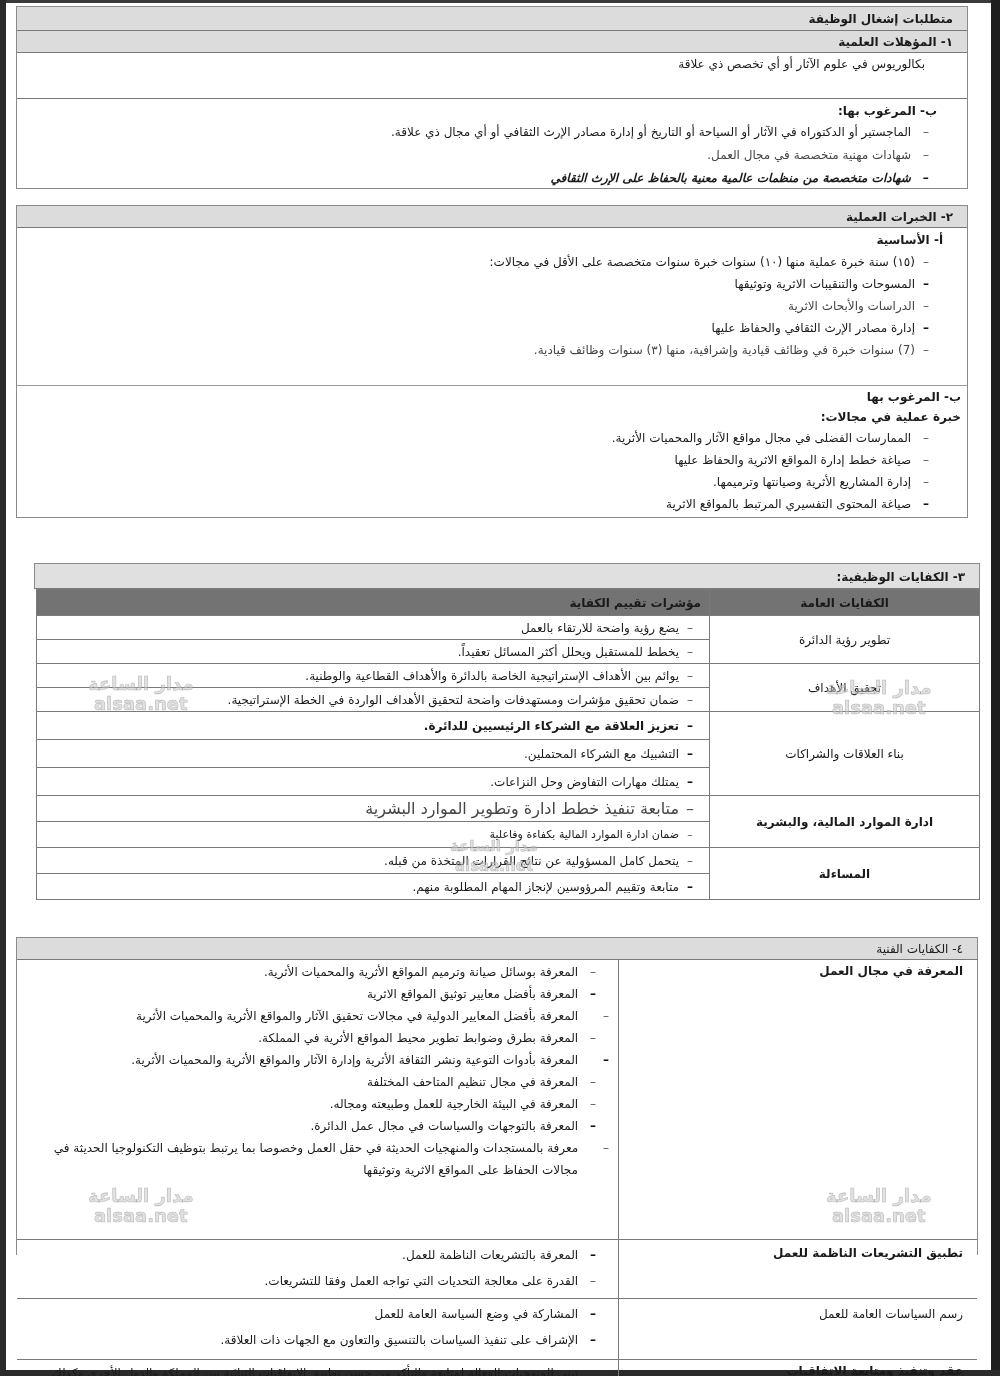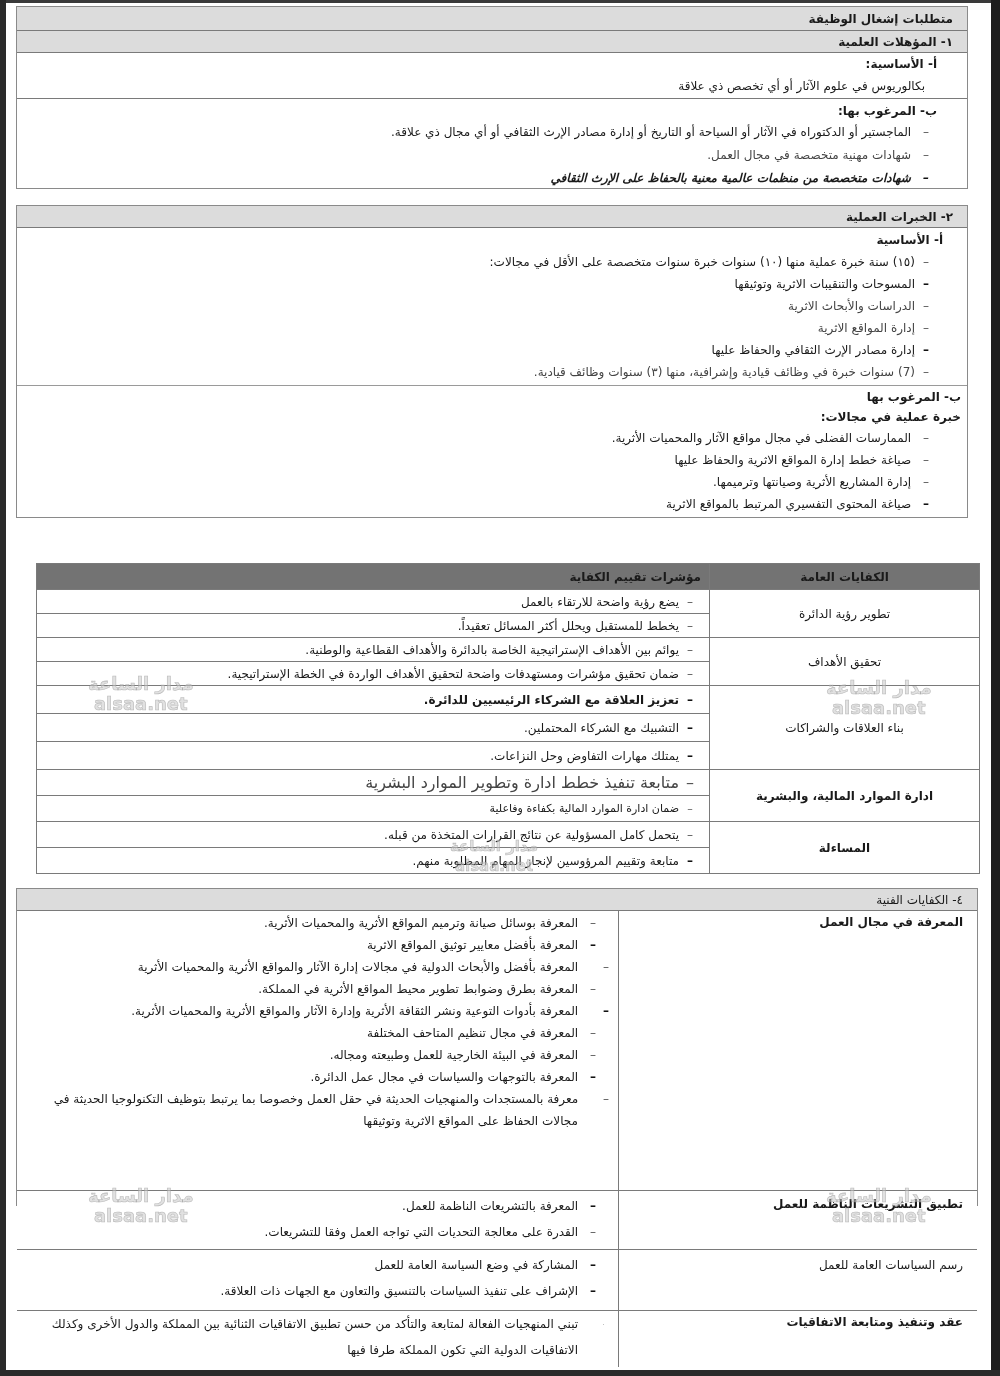--- a/index.html
+++ b/index.html
@@ -42,53 +42,52 @@
 
 <div class="frame-top"></div>
 <div class="frame-left"></div>
 <div class="frame-right"></div>
 <div class="frame-bottom"></div>
 
 <div class="box rtl" style="left:16px; top:6px; width:952px; height:183px;">
   <div class="hdr" style="height:24px; line-height:24px;">متطلبات إشغال الوظيفة</div>
   <div class="hdr" style="height:22px; line-height:22px;">١- المؤهلات العلمية</div>
   <div style="height:45px; border-bottom:1px solid #7a7a7a; padding:0 42px 0 14px;">
-    <div class="line b" style="margin-right:-12px;">أ- الأساسية:</div>
     <div class="line">بكالوريوس في علوم الآثار أو أي تخصص ذي علاقة</div>
   </div>
   <div style="padding:2px 30px 0 14px;">
     <div class="line b" style="line-height:20px;">ب- المرغوب بها:</div>
     <div class="line" style="line-height:23px;"><span class="dash">–</span> <span>الماجستير أو الدكتوراه في الآثار أو السياحة أو التاريخ أو إدارة مصادر الإرث الثقافي أو أي مجال ذي علاقة.</span></div>
     <div class="line muted" style="line-height:23px;"><span class="dash">–</span> <span>شهادات مهنية متخصصة في مجال العمل.</span></div>
     <div class="line b" style="line-height:23px;font-style:italic;"><span class="dash bold">–</span> <span>شهادات متخصصة من منظمات عالمية معنية بالحفاظ على الإرث الثقافي</span></div>
   </div>
 </div>
 
 <div class="box rtl" style="left:16px; top:205px; width:952px; height:313px;">
   <div class="hdr" style="height:22px; line-height:22px;">٢- الخبرات العملية</div>
   <div style="height:156px; border-bottom:1px solid #9a9a9a; padding:1px 30px 0 14px;">
     <div class="line b" style="line-height:22px; margin-right:-6px;">أ- الأساسية</div>
     <div class="line"><span class="dash">–</span><span>(١٥) سنة خبرة عملية منها (١٠) سنوات خبرة سنوات متخصصة على الأقل في مجالات:</span></div>
     <div class="line"><span class="dash bold">–</span><span>المسوحات والتنقيبات الاثرية وتوثيقها</span></div>
     <div class="line muted"><span class="dash">–</span><span>الدراسات والأبحاث الاثرية</span></div>
-    <div class="line muted"><span class="dash">–</span><span>إدارة المواقع الاثرية</span></div>
     <div class="line"><span class="dash bold">–</span><span>إدارة مصادر الإرث الثقافي والحفاظ عليها</span></div>
     <div class="line muted"><span class="dash">–</span><span>(7) سنوات خبرة في وظائف قيادية وإشرافية، منها (٣) سنوات وظائف قيادية.</span></div>
   </div>
   <div style="padding:1px 30px 0 14px;">
     <div class="line b" style="line-height:20px; margin-right:-24px;">ب- المرغوب بها</div>
     <div class="line b" style="line-height:20px; margin-right:-24px;">خبرة عملية في مجالات:</div>
     <div class="line"><span class="dash">–</span> <span>الممارسات الفضلى في مجال مواقع الآثار والمحميات الأثرية.</span></div>
     <div class="line"><span class="dash">–</span> <span>صياغة خطط إدارة المواقع الاثرية والحفاظ عليها</span></div>
     <div class="line"><span class="dash">–</span> <span>إدارة المشاريع الأثرية وصيانتها وترميمها.</span></div>
     <div class="line"><span class="dash bold">–</span> <span>صياغة المحتوى التفسيري المرتبط بالمواقع الاثرية</span></div>
   </div>
 </div>
 
 <div class="rtl" style="position:absolute; left:34px; top:563px; width:946px;">
+  <div class="hdr" style="height:26px; line-height:26px; border:1px solid #8a8a8a; border-bottom:1px solid #7a7a7a; background:#e0e0e0;">٣- الكفايات الوظيفية:</div>
   <table class="t3" style="width:944px; margin-right:0; direction:rtl;">
     <tbody>
         <tr>
       <th class="cat">الكفايات العامة</th>
       <th>مؤشرات تقييم الكفاية</th>
     </tr>
     <tr>
       <td class="cat" rowspan="2" style="font-weight:normal;">تطوير رؤية الدائرة</td>
       <td class="ind"><span class="dash">–</span><span>يضع رؤية واضحة للارتقاء بالعمل</span></td>
     </tr>
@@ -123,30 +122,30 @@
       <td class="cat" rowspan="2">المساءلة</td>
       <td class="ind" style="height:26px;"><span class="dash">–</span><span>يتحمل كامل المسؤولية عن نتائج القرارات المتخذة من قبله.</span></td>
     </tr>
     <tr>
       <td class="ind" style="height:26px;"><span class="dash bold">–</span><span>متابعة وتقييم المرؤوسين لإنجاز المهام المطلوبة منهم.</span></td>
     </tr>
   </tbody>
     </table>
 </div>
 
-<div class="box rtl" style="left:16px; top:888px; width:962px; height:318px; border-bottom:none;">
+<div class="box rtl" style="left:16px; top:937px; width:962px; height:318px; border-bottom:none;">
   <div class="hdr" style="height:22px; line-height:22px; font-weight:normal;">٤- الكفايات الفنية</div>
   <table class="t4" style="width:960px; direction:rtl;">
     <tbody>
         <tr>
       <td class="catc" style="height:271px;">المعرفة في مجال العمل</td>
       <td style="padding:1px 14px 0 8px;">
         <div class="line"><span class="dash">–</span> <span>المعرفة بوسائل صيانة وترميم المواقع الأثرية والمحميات الأثرية.</span></div>
         <div class="line"><span class="dash bold">–</span> <span>المعرفة بأفضل معايير توثيق المواقع الاثرية</span></div>
-        <div class="line" style="white-space:normal; padding-right:26px; text-indent:-26px;"><span class="dash">–</span> <span>المعرفة بأفضل والأبحاث الدولية في مجالات إدارة الآثار والمواقع الأثرية والمحميات الأثرية</span></div>
+        <div class="line" style="white-space:normal; padding-right:26px; text-indent:-26px;"><span class="dash">–</span> <span>المعرفة بأفضل المعايير الدولية في مجالات تحقيق الآثار والمواقع الأثرية والمحميات الأثرية</span></div>
         <div class="line"><span class="dash">–</span> <span>المعرفة بطرق وضوابط تطوير محيط المواقع الأثرية في المملكة.</span></div>
         <div class="line" style="white-space:normal; padding-right:26px; text-indent:-26px;"><span class="dash bold">–</span> <span>المعرفة بأدوات التوعية ونشر الثقافة الأثرية وإدارة الآثار والمواقع الأثرية والمحميات الأثرية.</span></div>
         <div class="line"><span class="dash">–</span> <span>المعرفة في مجال تنظيم المتاحف المختلفة</span></div>
         <div class="line"><span class="dash">–</span> <span>المعرفة في البيئة الخارجية للعمل وطبيعته ومجاله.</span></div>
         <div class="line"><span class="dash bold">–</span> <span>المعرفة بالتوجهات والسياسات في مجال عمل الدائرة.</span></div>
         <div class="line" style="white-space:normal; padding-right:26px; text-indent:-26px;"><span class="dash">–</span> <span>معرفة بالمستجدات والمنهجيات الحديثة في حقل العمل وخصوصا بما يرتبط بتوظيف التكنولوجيا الحديثة في مجالات الحفاظ على المواقع الاثرية وتوثيقها</span></div>
       </td>
     </tr>
     <tr class="sep">
       <td class="catc" style="height:48px; padding-top:6px;">تطبيق التشريعات الناظمة للعمل</td>

